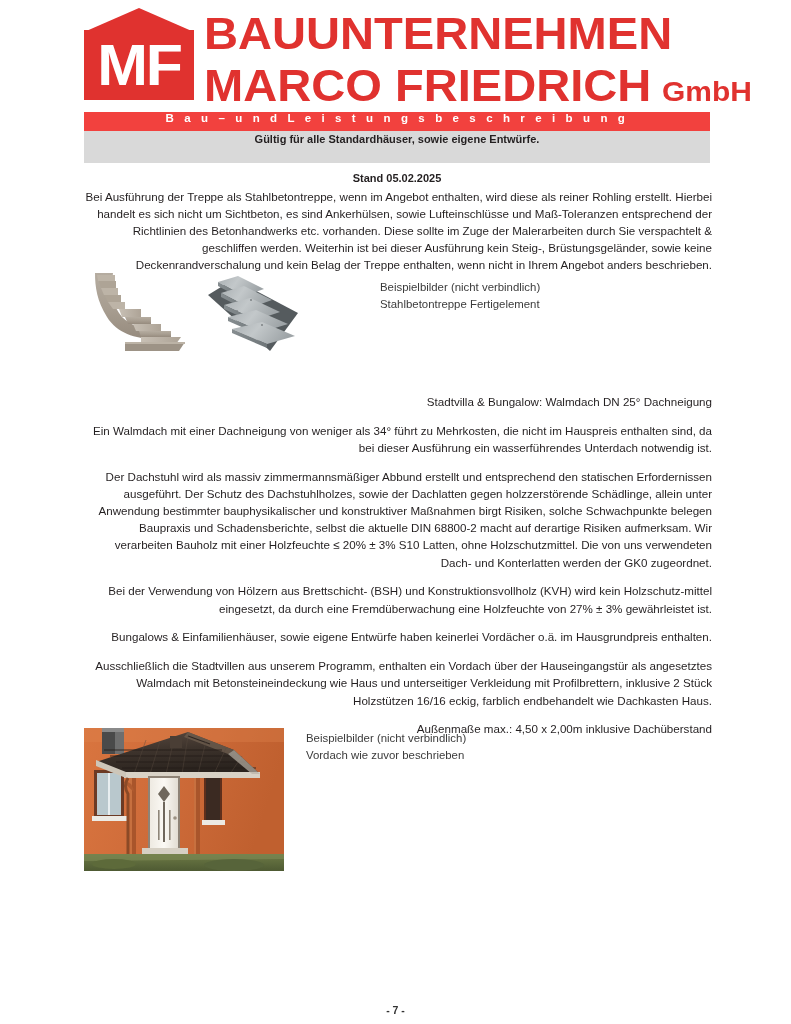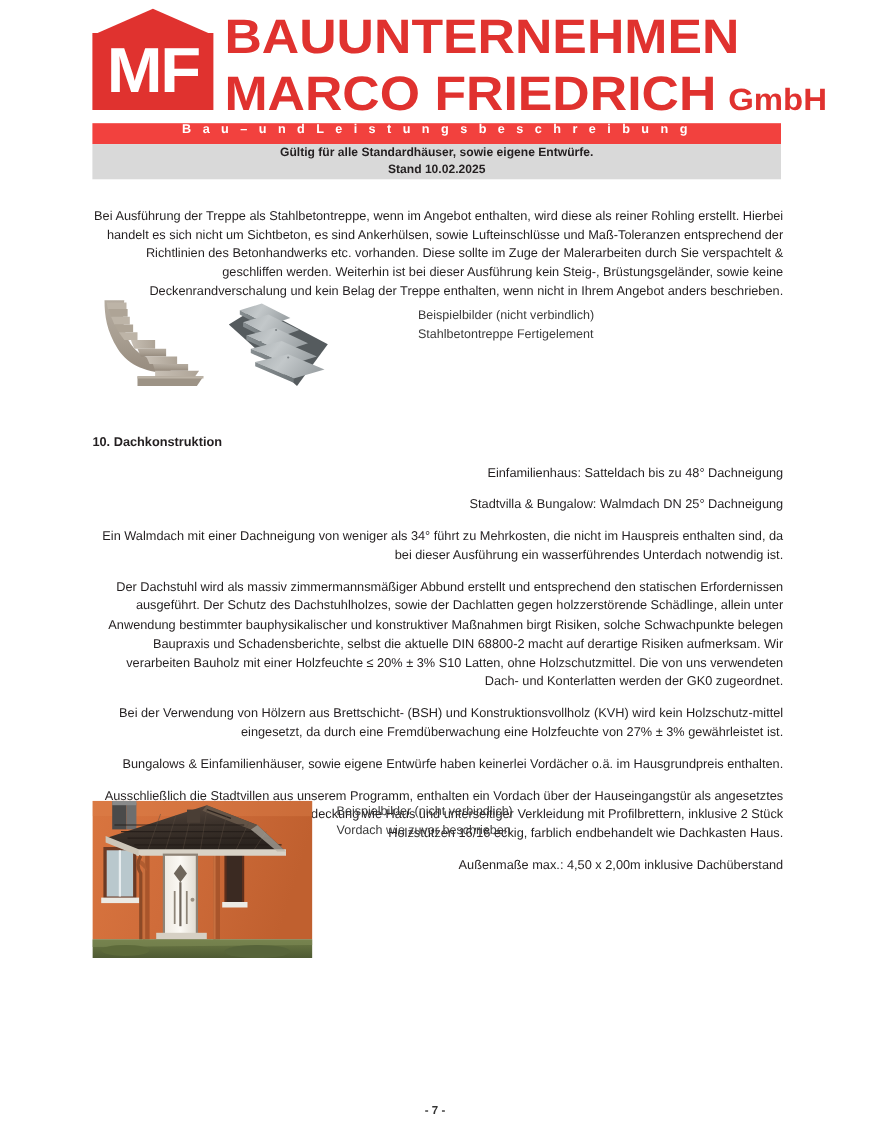--- a/index.html
+++ b/index.html
@@ -136,20 +136,21 @@
     display: flex;
     flex-direction: column;
     align-items: center;
     justify-content: center;
   }
   .subbar-line {
     font-size: 11px;
     font-weight: bold;
     color: #231f20;
     line-height: 15px;
+    margin-top: 24px;
   }
 
   
   .content {
     position: absolute;
     left: 84px;
     top: 176px;
     width: 628px;
   }
 
@@ -258,33 +259,31 @@
       </div>
     </div>
   </div>
 
   <div class="titlebar">
     <span>B a u – u n d  L e i s t u n g s b e s c h r e i b u n g</span>
   </div>
 
   <div class="subbar">
     <div class="subbar-line">Gültig für alle Standardhäuser, sowie eigene Entwürfe.</div>
-    <div class="subbar-line">Stand 10.02.2025</div>
+    <div class="subbar-line">Stand 05.02.2025</div>
   </div>
 
   <div class="content">
 
     <p class="para">Bei Ausführung der Treppe als Stahlbetontreppe, wenn im Angebot enthalten, wird diese als reiner Rohling erstellt. Hierbei handelt es sich nicht um Sichtbeton, es sind Ankerhülsen, sowie Lufteinschlüsse und Maß-Toleranzen entsprechend der Richtlinien des Betonhandwerks etc. vorhanden. Diese sollte im Zuge der Malerarbeiten durch Sie verspachtelt &amp; geschliffen werden. Weiterhin ist bei dieser Ausführung kein Steig-, Brüstungsgeländer, sowie keine Deckenrandverschalung und kein Belag der Treppe enthalten, wenn nicht in Ihrem Angebot anders beschrieben.</p>
 
     <div style="height:96px"></div>
 
 
-    <p class="heading gap-top-lg">10. Dachkonstruktion</p>
-
-    <p class="para">Einfamilienhaus: Satteldach bis zu  48° Dachneigung</p>
+
     <p class="para">Stadtvilla &amp; Bungalow: Walmdach DN 25° Dachneigung</p>
     <p class="para">Ein Walmdach mit einer Dachneigung von weniger als 34° führt zu Mehrkosten, die nicht im Hauspreis enthalten sind, da bei dieser Ausführung ein wasserführendes Unterdach notwendig ist.</p>
 
     <p class="para"><span>Der </span><b>Dachstuhl wird als massiv zimmermannsmäßiger Abbund erstellt</b><span> und entsprechend den statischen Erfordernissen ausgeführt. Der Schutz des Dachstuhlholzes, sowie der Dachlatten gegen holzzerstörende Schädlinge, allein unter Anwendung bestimmter bauphysikalischer und konstruktiver Maßnahmen birgt Risiken, solche Schwachpunkte belegen Baupraxis und Schadensberichte, selbst die aktuelle DIN 68800-2 macht auf derartige Risiken aufmerksam. Wir verarbeiten Bauholz mit einer Holzfeuchte ≤ 20%  ± 3% S10 Latten, ohne Holzschutzmittel. Die von uns verwendeten Dach- und Konterlatten werden der GK0 zugeordnet.</span></p>
 
     <p class="para">Bei der Verwendung von Hölzern aus Brettschicht- (BSH) und Konstruktionsvollholz (KVH) wird kein Holzschutz-mittel eingesetzt, da durch eine Fremdüberwachung eine Holzfeuchte von 27% ± 3% gewährleistet ist.</p>
     <p class="para">Bungalows &amp; Einfamilienhäuser, sowie eigene Entwürfe haben keinerlei Vordächer o.ä. im Hausgrundpreis enthalten.</p>
     <p class="para">Ausschließlich die Stadtvillen aus unserem Programm, enthalten ein Vordach über der Hauseingangstür als angesetztes Walmdach mit Betonsteineindeckung wie Haus und unterseitiger Verkleidung mit Profilbrettern, inklusive 2 Stück Holzstützen 16/16  eckig, farblich endbehandelt wie Dachkasten Haus.</p>
     <p class="para">Außenmaße max.: 4,50 x 2,00m inklusive Dachüberstand</p>
   </div>

